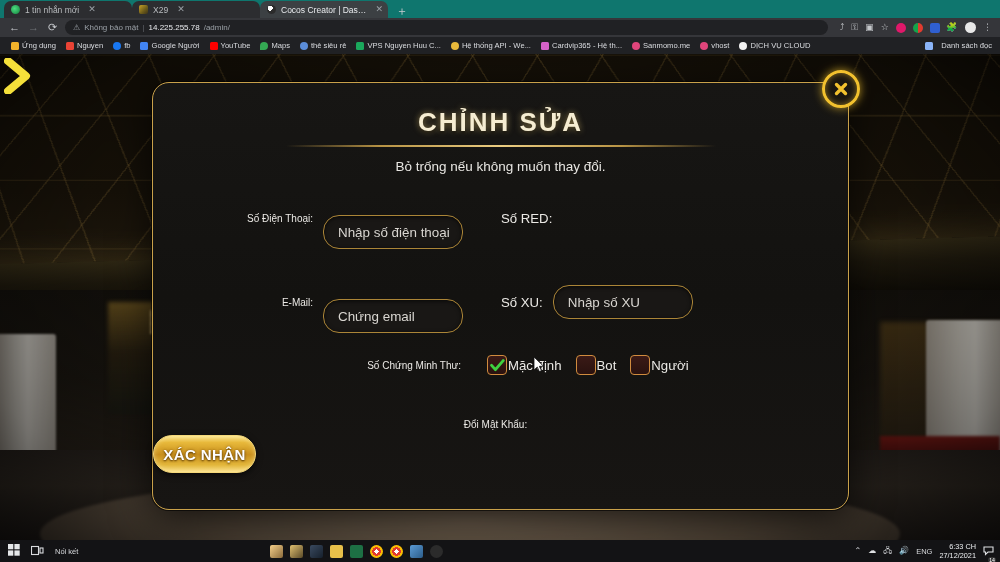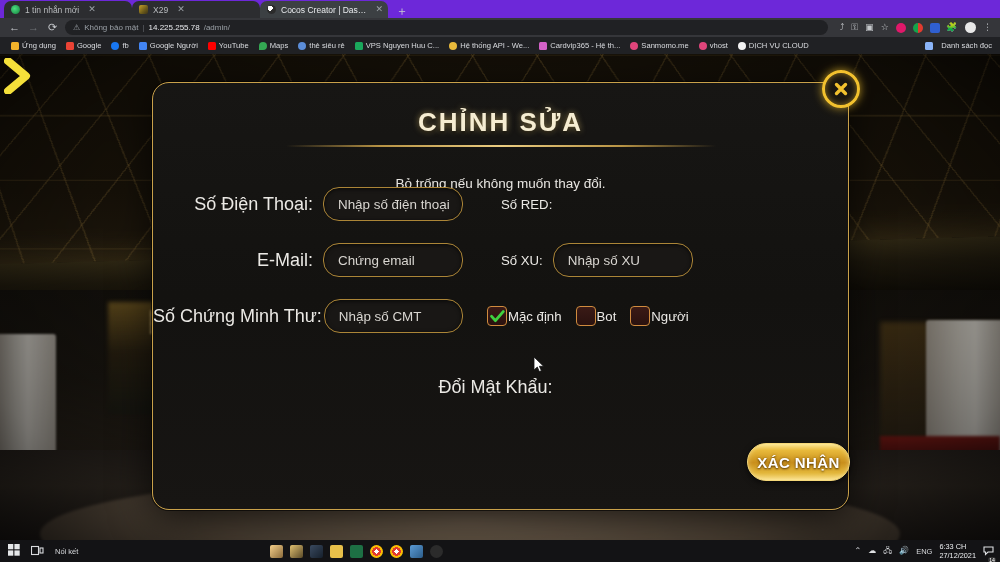--- a/index.html
+++ b/index.html
@@ -6,21 +6,21 @@
   html, body {
     width: 1000px; height: 562px; overflow: hidden;
     font-family: "Liberation Sans", sans-serif;
     background: #000;
   }
   #root { position: relative; width: 1000px; height: 562px; overflow: hidden; }
 
   
   .browser-chrome { position: absolute; left:0; top:0; width:1000px; height:54px; background:#202124; z-index:40; }
 
-  .tabstrip { position: relative; height: 18px; background: #6d28d9; display: flex; align-items: flex-end; padding-left: 4px; }
+  .tabstrip { position: relative; height: 18px; background: #0f766e; display: flex; align-items: flex-end; padding-left: 4px; }
   .tab {
     position: relative; height: 17px; display: flex; align-items: center; gap: 5px;
     padding: 0 5px 0 7px; border-radius: 7px 7px 0 0; font-size: 8.5px; color: #b8bbbe;
     background: #35363a; min-width: 0;
   }
   .tab.inactive { background: #2c2d30; }
   .tab.active { background: #3c4043; color: #e8eaed; }
   .tab-favicon { width: 9px; height: 9px; border-radius: 2px; flex: 0 0 9px; display:block; }
   .fav-green { background: radial-gradient(circle at 40% 40%, #4ade80, #15803d); border-radius:50%; }
   .fav-img { background: linear-gradient(135deg,#c9a227,#6b5a1a 60%,#3c3218); }
@@ -154,41 +154,41 @@
     text-align:center; margin-top: 24px;
     font-size: 26px; font-weight: bold; letter-spacing: 2px;
     color: #f6edd2;
     text-shadow: 0 0 6px rgba(255,220,130,.55), 0 2px 3px rgba(0,0,0,.9);
   }
   .title-rule {
     margin: 7px auto 0; width: 430px; height: 1.6px;
     background: linear-gradient(90deg, rgba(201,161,74,0) 0%, rgba(201,161,74,.9) 22%, rgba(235,205,130,1) 50%, rgba(201,161,74,.9) 78%, rgba(201,161,74,0) 100%);
   }
   .modal-sub {
-    text-align:center; margin-top: 29px; font-size: 13.5px; color: #e8e6e2;
+    text-align:center; margin-top: 12px; font-size: 13.5px; color: #e8e6e2;
   }
 
   .form { position:absolute; left:0; top:104px; width:697px; }
   .grid-row { display:flex; }
   .cell { display:flex; align-items:center; }
   .cell.left { width: 320px; justify-content: flex-end; padding-right: 10px; }
   .cell.right { width: 377px; padding-left: 28px; }
-  .lbl { font-size: 18px; color: #ebe9e5; white-space: nowrap; }
+  .lbl { font-size: 10px; color: #ebe9e5; white-space: nowrap; }
   .lbl.r { font-size: 13.2px; color:#ebe9e5; white-space:nowrap; padding-right:10px; }
 
   .field {
     background: #191715;
     border: 1.4px solid #ab8537;
     border-radius: 16px;
     height: 34px; display:flex; align-items:center;
     padding: 0 14px; font-size: 13.4px; color: #d9d6d1;
     box-shadow: inset 0 1px 4px rgba(0,0,0,.7);
     white-space: nowrap; overflow:hidden;
   }
-  .field.w-ph { width: 140px; }
+  .field.w-ph { width: 140px; margin-top: 28px; }
   .field.w-red { width: 140px; }
   .field.pw {
     width: 262px; height: 38px; border-radius: 19px;
     border: 1.8px solid #e3b944;
     box-shadow: inset 0 1px 5px rgba(0,0,0,.75), 0 0 5px rgba(227,185,68,.35);
     font-size: 14px;
   }
 
   .row-gap { height: 22px; }
 
@@ -197,42 +197,42 @@
   .chk {
     width: 20px; height: 20px; border-radius: 4px;
     background: linear-gradient(180deg,#3a1a16,#2a120f);
     border: 1.6px solid #d08b3e;
     display:flex; align-items:center; justify-content:center;
     flex:0 0 20px;
   }
   .chk svg { display:block; }
   .chk-lbl { font-size: 13.2px; color:#ebe9e5; white-space:nowrap; }
 
-  .confirm-wrap { position:absolute; left:0; top:360px; width:697px; display:flex; justify-content:flex-end; }
+  .confirm-wrap { position:absolute; left:0; top:352px; width:697px; display:flex; justify-content:flex-start; }
   .confirm-btn {
     width: 103px; height: 38px; border-radius: 19px;
     background: linear-gradient(180deg, #fbe58d 0%, #e8b93b 18%, #c98f1c 52%, #e2b63a 80%, #fae08a 100%);
     border: 1.6px solid #f5d87a;
     box-shadow: 0 2px 6px rgba(0,0,0,.65), inset 0 0 5px rgba(255,240,180,.5);
     display:flex; align-items:center; justify-content:center;
     font-size: 15px; font-weight: bold; color:#ffffff; letter-spacing:.4px;
     text-shadow: 0 1px 2px rgba(80,50,0,.9), 0 0 3px rgba(120,80,10,.7);
   }
 
   .cursor { position:absolute; left:533px; top:356px; z-index:30; }
 
   
   .taskbar { position:absolute; left:0; top:540px; width:1000px; height:22px; background:rgba(20,20,22,.94); display:flex; align-items:center; z-index:40; }
   .tb-left { display:flex; align-items:center; gap:11px; padding-left:8px; }
   .tb-text { font-size:7.5px; color:#d7d9dc; }
   .tb-apps { display:flex; align-items:center; gap:7px; margin-left:192px; }
   .tb-app { width:13px; height:13px; border-radius:2px; display:block; }
   .tb-right { margin-left:auto; display:flex; align-items:center; gap:7px; padding-right:6px; }
   .tb-ico { font-size:8px; color:#dfe1e4; line-height:1; }
-  .tb-clock { font-size:7.3px; color:#eceef0; line-height:1.25; text-align:left; }
+  .tb-clock { font-size:7.3px; color:#eceef0; line-height:1.25; text-align:right; }
   .tb-badge { position:relative; }
   .tb-badge .cnt { position:absolute; right:-2px; bottom:-3px; font-size:5.2px; color:#fff; background:#333; border-radius:4px; padding:0 1px; }
 </style>
 </head>
 <body>
 
 <div id="root">
 
   <div class="browser-chrome">
 
@@ -280,21 +280,21 @@
       </div>
     </div>
 
     <div class="bookmarks">
       <div class="bm">
           <span class="bm-ico" style="background:#f3b32b"></span>
           <span>Ứng dụng</span>
         </div>
       <div class="bm">
           <span class="bm-ico" style="background:#ea4335"></span>
-          <span>Google</span>
+          <span>Nguyen</span>
         </div>
       <div class="bm">
           <span class="bm-ico" style="background:#1877f2;border-radius:50%"></span>
           <span>fb</span>
         </div>
       <div class="bm">
           <span class="bm-ico" style="background:#4285f4"></span>
           <span>Google Người</span>
         </div>
       <div class="bm">
@@ -399,21 +399,20 @@
           <span class="lbl r">Số XU:</span>
           <div class="field w-red">Nhập số XU</div>
         </div>
       </div>
 
       <div class="row-gap"></div>
 
       <div class="grid-row">
         <div class="cell left">
           <span class="lbl" style="margin-right:2px">Số Chứng Minh Thư:</span>
-          <div class="field w-ph">Nhập số CMT</div>
         </div>
         <div class="cell right" style="padding-left:14px">
           <div class="checks">
             <div class="chk-wrap">
               <span class="chk">
                 <svg width="15" height="13" viewBox="0 0 15 13">
                     <path d="M1.6 6.4 L5.4 10.6 L13.2 1.6" fill="none" stroke="#3fd13f" stroke-width="2.9" stroke-linecap="round" stroke-linejoin="round"></path>
                   </svg>
               </span>
               <span class="chk-lbl">Mặc định</span>

